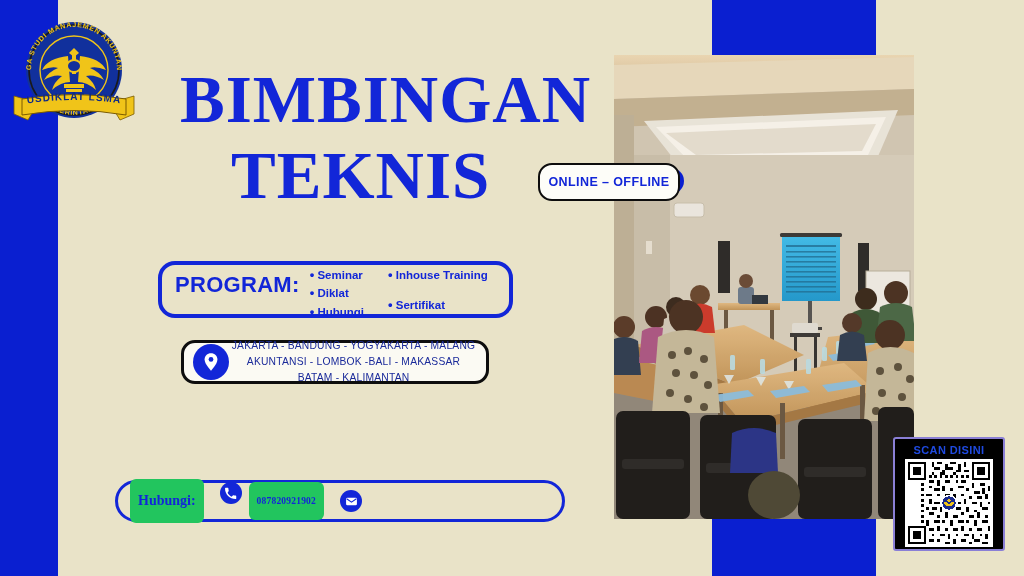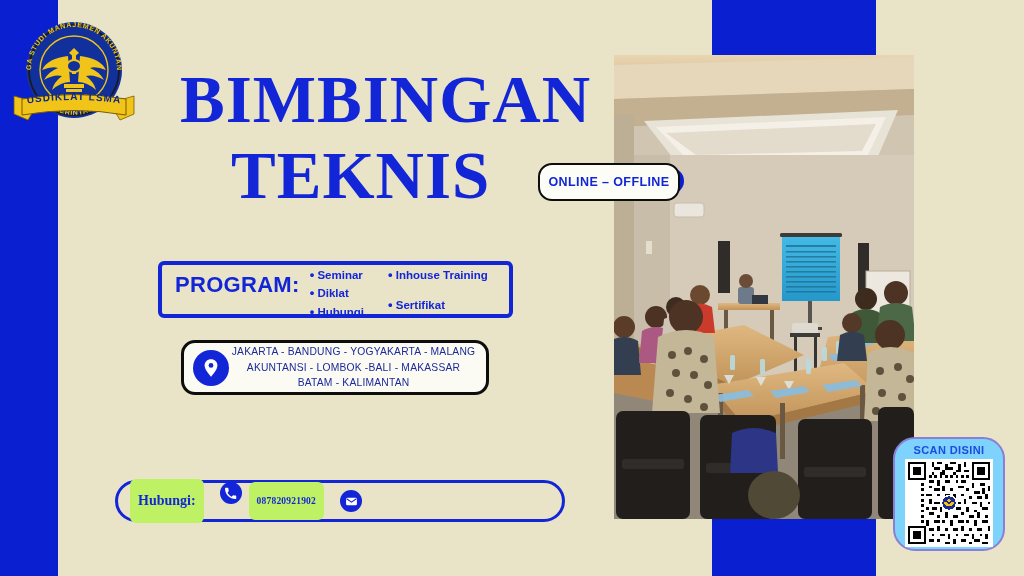--- a/index.html
+++ b/index.html
@@ -42,41 +42,41 @@
     box-sizing:border-box;
   }
   .pill span{
     color:#1226d8;font-weight:bold;font-size:12.5px;letter-spacing:.4px;
     font-family:"Liberation Sans", sans-serif;
   }
 
   
   .program-box{
     position:absolute;left:158px;top:261px;width:355px;height:57px;
-    border:4px solid #1226d8;border-radius:6px;
+    border:4px solid #1226d8;border-radius:17px;
     box-sizing:border-box;background:transparent;
     display:flex;align-items:flex-start;
   }
   .program-label{
     color:#1226d8;font-weight:bold;font-size:22px;
     margin:7px 0 0 13px;letter-spacing:.3px;white-space:nowrap;
     font-family:"Liberation Sans", sans-serif;
   }
   .program-cols{display:flex;margin-top:1px;margin-left:10px;}
   .program-col{display:flex;flex-direction:column;}
   .program-col.c2{margin-left:24px;gap:12px;}
   .program-item{
     color:#1226d8;font-weight:bold;font-size:11.5px;
     line-height:1.42;white-space:nowrap;
   }
   .program-item .dot{font-size:13px;}
 
   
   .loc-box{
-    position:absolute;left:181px;top:340px;width:308px;height:55px;
+    position:absolute;left:181px;top:340px;width:308px;height:44px;
     background:#fbfaf3;border:3px solid #0d0d0d;border-radius:14px;
     box-sizing:border-box;display:flex;align-items:center;
   }
   .loc-pin{
     width:36px;height:36px;border-radius:50%;background:#1226d8;
     margin-left:9px;flex:0 0 auto;
     display:flex;align-items:center;justify-content:center;
   }
   .loc-lines{
     flex:1;text-align:center;color:#1a2a9a;
@@ -84,21 +84,21 @@
     padding-right:8px;
   }
 
   
   .contact-bar{
     position:absolute;left:115px;top:480px;width:450px;height:42px;
     border:3.5px solid #1226d8;border-radius:21px;
     box-sizing:border-box;display:flex;align-items:center;
   }
   .chip{
-    background:#bef264;border-radius:6px;
+    background:#22c55e;border-radius:6px;
     padding:14px 8px;white-space:nowrap;
   }
   .contact-label{
     color:#1226d8;font-weight:bold;font-size:14px;
     font-family:"Liberation Serif", serif;
     margin-left:12px;
   }
   .contact-item{display:flex;align-items:flex-start;margin-left:16px;}
   .circ-icon{
     width:22px;height:22px;border-radius:50%;background:#1226d8;
@@ -113,21 +113,21 @@
   
   .photo{
     position:absolute;left:614px;top:55px;width:300px;height:464px;
     overflow:hidden;background:#6a6258;
   }
   .photo svg{display:block;width:300px;height:464px;}
 
   
   .qr-card{
     position:absolute;left:893px;top:437px;width:112px;height:114px;
-    background:#7dd3fc;border:2px solid #8a7fd6;border-radius:22px;
+    background:#000000;border:2px solid #8a7fd6;border-radius:3px;
     box-sizing:border-box;
     display:flex;flex-direction:column;align-items:center;
     padding-top:5px;
   }
   .qr-title{
     color:#1f4ae0;font-weight:bold;font-size:11px;letter-spacing:.4px;
   }
   .qr-code{width:88px;height:88px;margin-top:3px;position:relative;}
   .qr-code svg{display:block;width:88px;height:88px;}
 </style>

